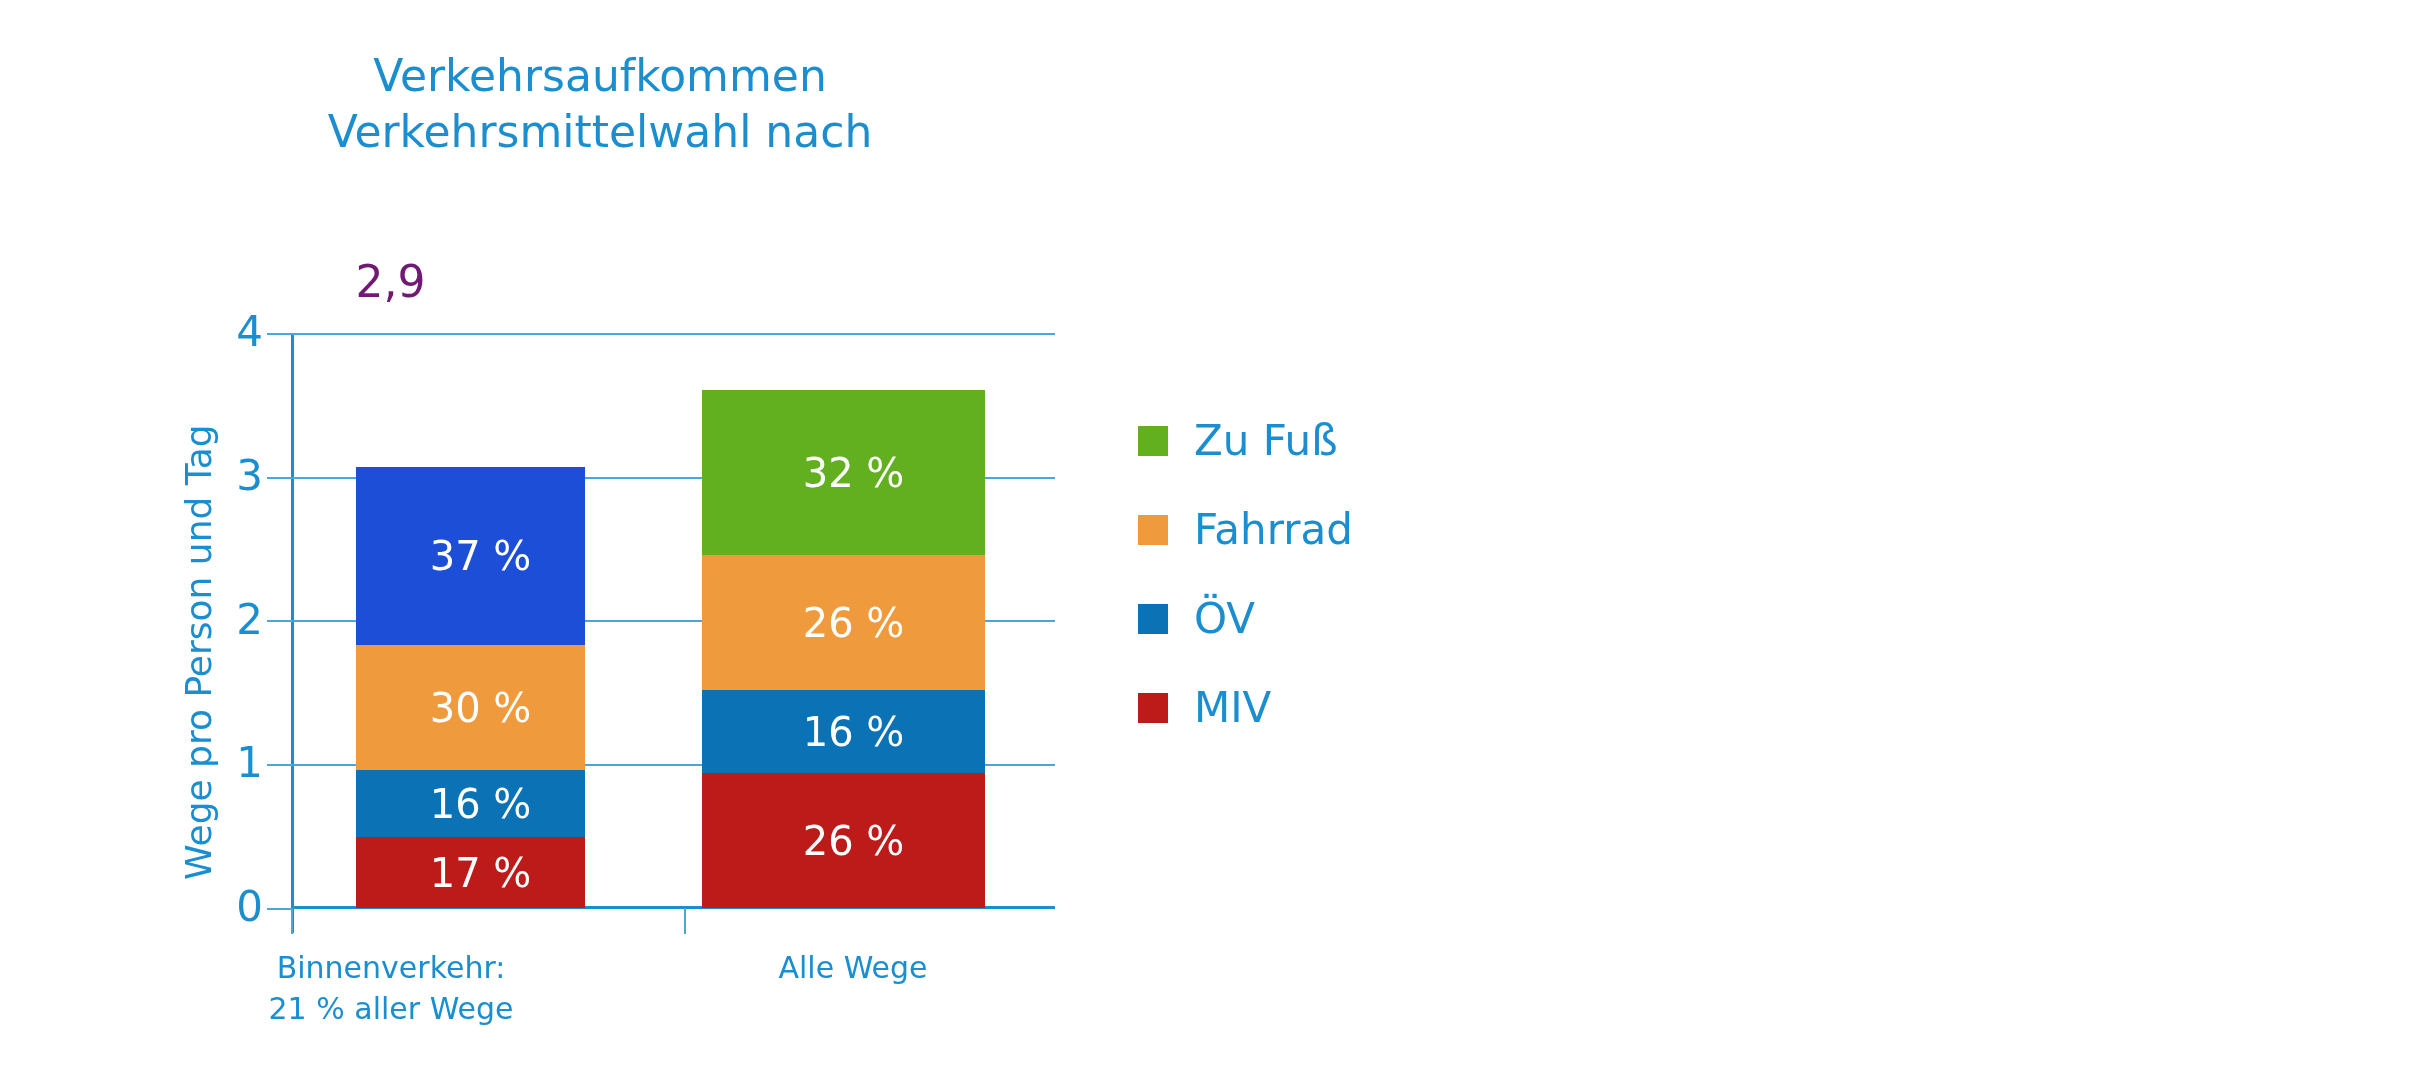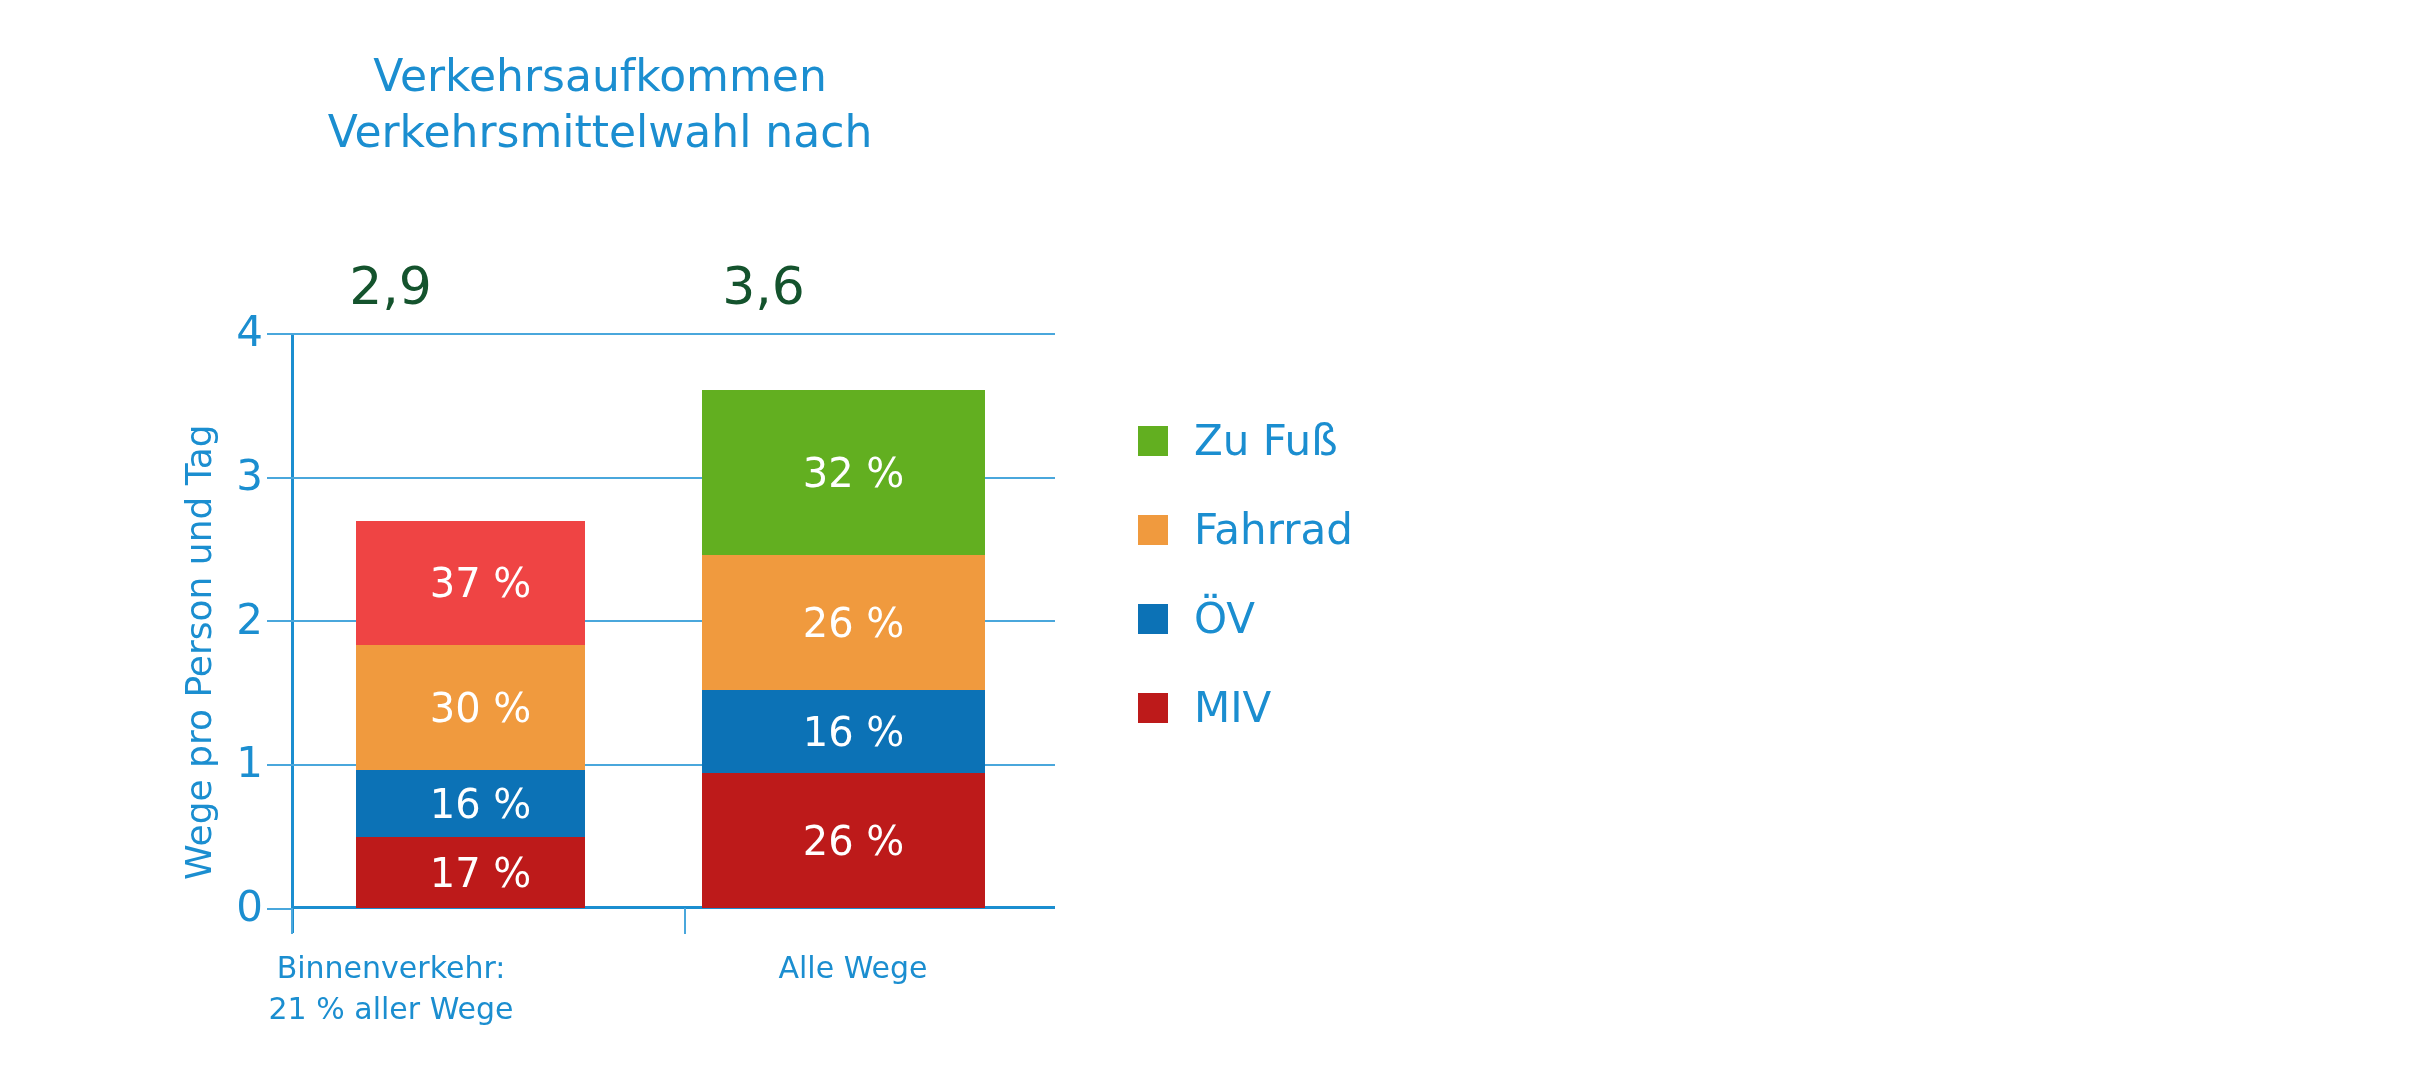--- a/index.html
+++ b/index.html
@@ -107,22 +107,22 @@
     padding-left: 20px;
   }
   .seg span {
     color: #ffffff;
     font-size: 40px;
     line-height: 1;
     white-space: nowrap;
   }
   .bar-total {
     position: absolute;
-    color: #14532d;
-    font-size: 52px;
+    color: #701a75;
+    font-size: 44px;
     text-align: center;
     white-space: nowrap;
   }
   .cat-label {
     position: absolute;
     color: #1b8ed0;
     font-size: 30px;
     text-align: center;
     line-height: 1.35;
   }
@@ -201,21 +201,21 @@
         </div>
 
         <div class="seg" style="bottom:71px; height:67px; background:#0c72b6;">
           <span>16 %</span>
         </div>
 
         <div class="seg" style="bottom:138px; height:125px; background:#f09a3e;">
           <span>30 %</span>
         </div>
 
-        <div class="seg" style="bottom:263px; height:124px; background:#ef4444;">
+        <div class="seg" style="bottom:263px; height:178px; background:#1d4ed8;">
           <span>37 %</span>
         </div>
       </div>
 
       <div class="bar" style="left:411px; width:283px; height:518px;">
 
         <div class="seg" style="bottom:0px; height:135px; background:#bd1a1a;">
           <span>26 %</span>
         </div>
 
@@ -227,21 +227,20 @@
           <span>26 %</span>
         </div>
 
         <div class="seg" style="bottom:353px; height:165px; background:#62af20;">
           <span>32 %</span>
         </div>
       </div>
     </div>
 
     <div class="bar-total" style="left:276px; top:256px; width:229px;">2,9</div>
-    <div class="bar-total" style="left:622px; top:256px; width:283px;">3,6</div>
 
     <div class="cat-tick" style="left:291px; top:908px;"></div>
     <div class="cat-tick" style="left:684px; top:908px;"></div>
 
     <div class="cat-label" style="left:216px; top:948px; width:350px;">
       <div>Binnenverkehr:</div>
       <div>21 % aller Wege</div>
     </div>
     <div class="cat-label" style="left:678px; top:948px; width:350px;">
       <div>Alle Wege</div>

